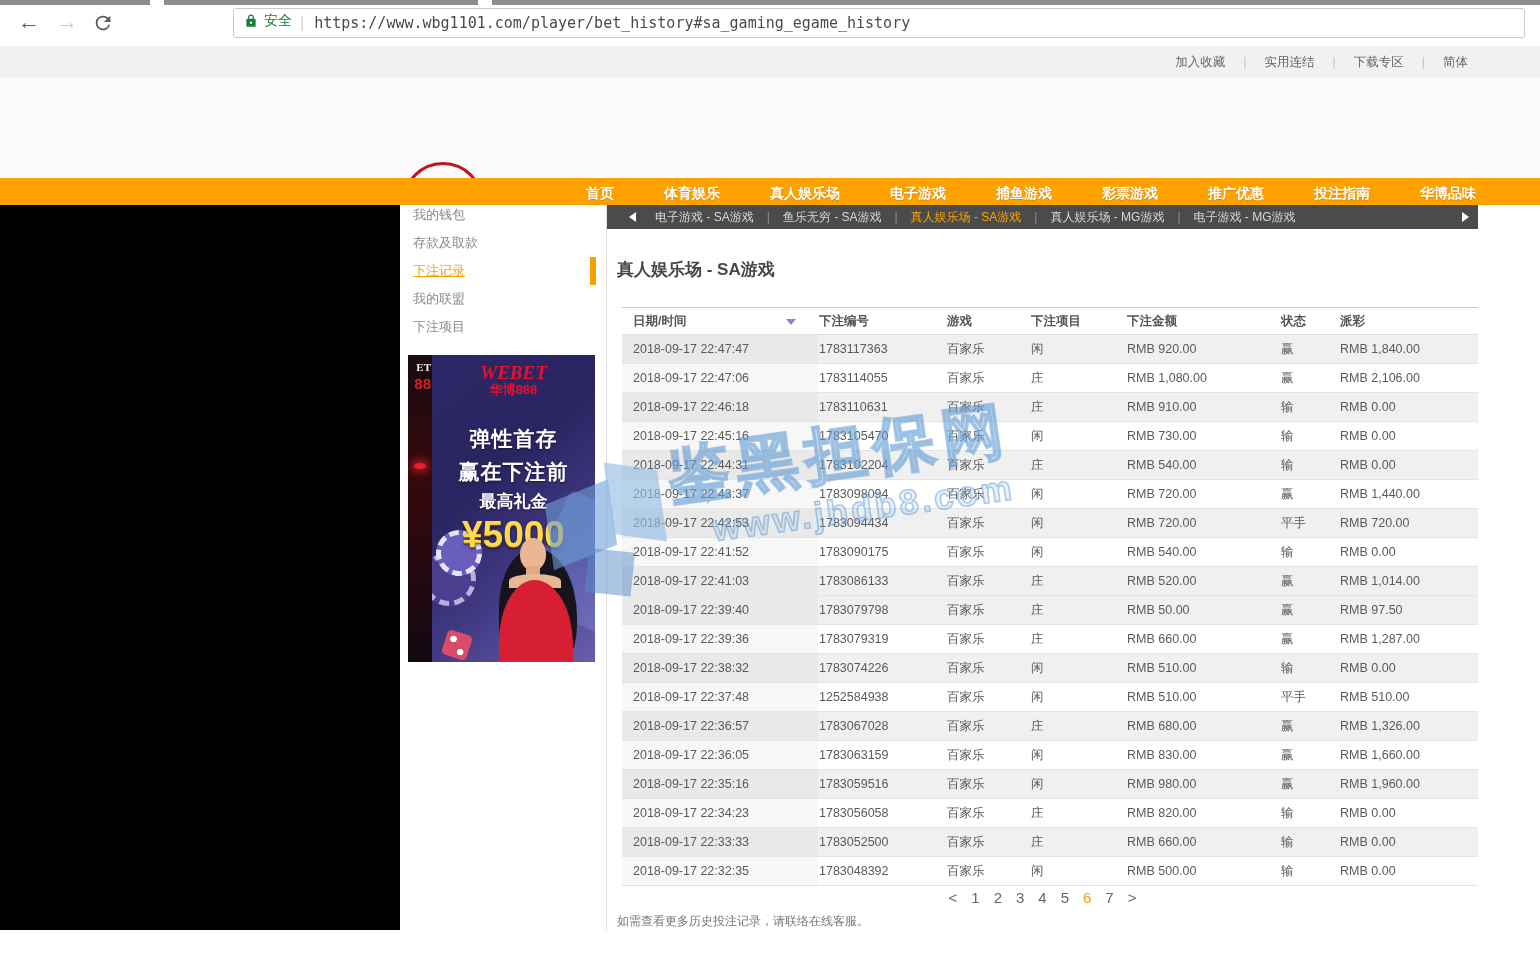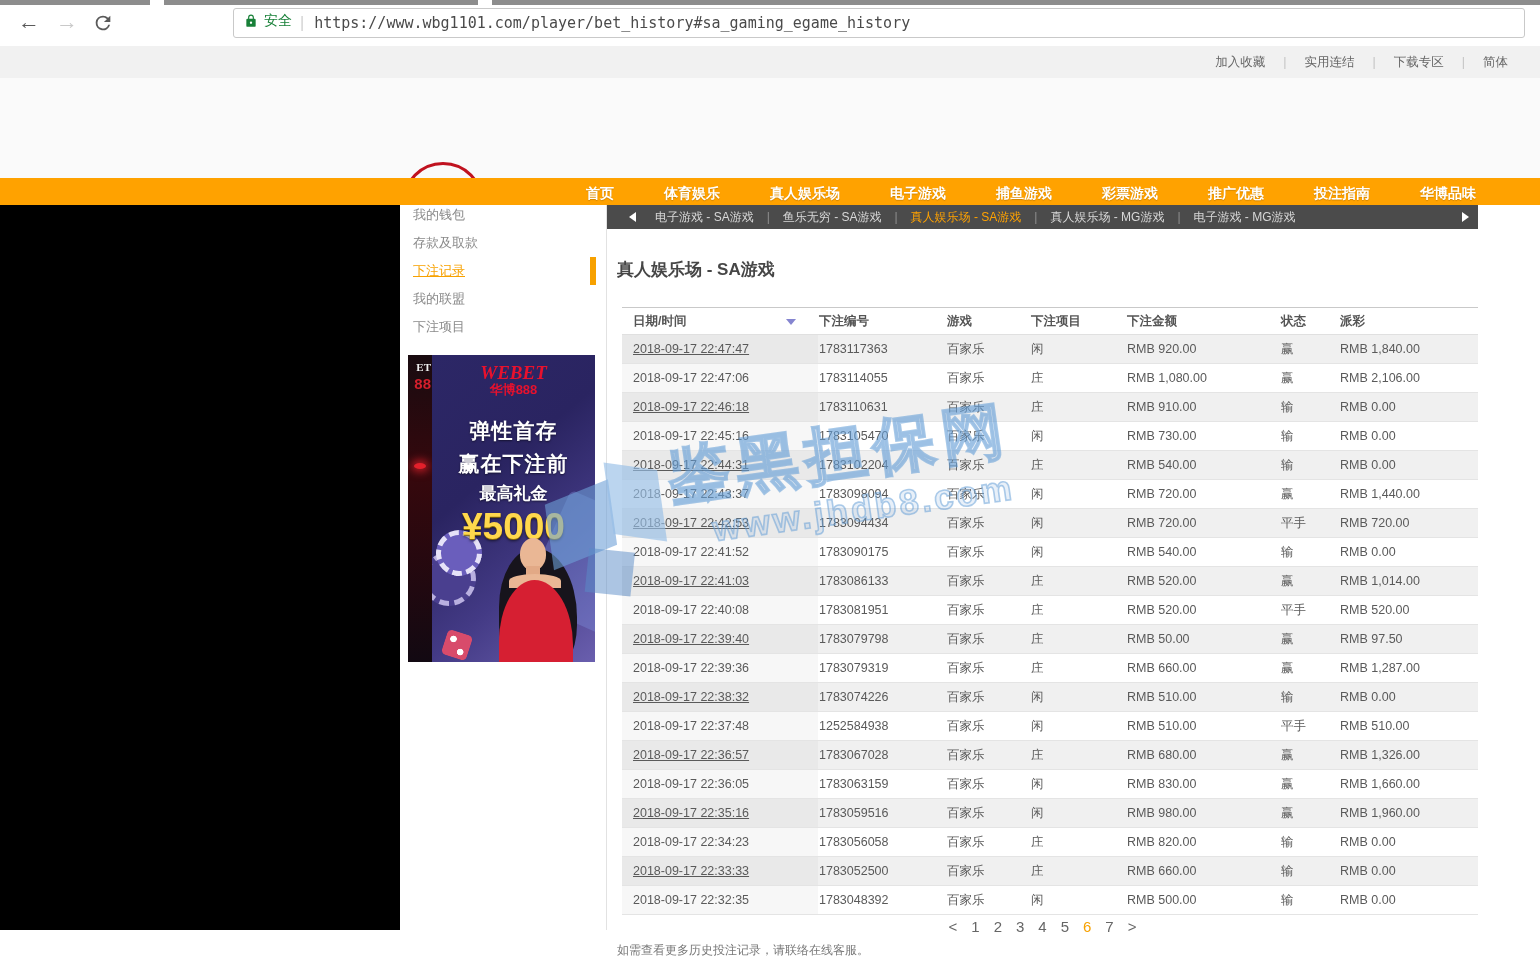--- a/index.html
+++ b/index.html
@@ -16,21 +16,21 @@
   #reload-btn{position:absolute;left:92px;top:12px;width:22px;height:22px;}
   #reload-btn svg{width:22px;height:22px;fill:#5a5a5a;}
   #addressbar{position:absolute;left:233px;top:8px;width:1292px;height:30px;background:#fff;border:1px solid #c9c9c9;border-radius:3px;display:flex;align-items:center;box-sizing:border-box;padding:0 10px;}
   #lock-icon svg{width:14px;height:14px;fill:#188038;}
   #secure-label{color:#188038;font-size:14px;margin:0 8px 4px 6px;}
   .addr-sep{color:#d0d0d0;font-size:16px;margin-right:10px;}
   #url-text{color:#4a4a4a;font-size:15px;font-family:"DejaVu Sans Mono","Liberation Mono",monospace;letter-spacing:0;white-space:nowrap;}
 
   
   #linksbar{position:absolute;left:0;top:46px;width:1540px;height:32px;background:#f1f1f1;}
-  #linksbar .inner{height:32px;display:flex;align-items:center;justify-content:flex-end;padding-right:32px;}
+  #linksbar .inner{height:32px;display:flex;align-items:center;justify-content:flex-end;padding-right:72px;}
   #linksbar a{color:#666;font-size:12.5px;text-decoration:none;cursor:pointer;}
   #linksbar a:not(:last-child)::after{content:"|";color:#c4c4c4;margin:0 18px;}
 
   
   #siteheader{position:absolute;left:0;top:78px;width:1540px;height:100px;background:#fafafa;}
   #logo{position:absolute;left:402px;top:82px;width:340px;height:88px;cursor:pointer;}
   #logo-circle{position:absolute;left:0;top:2px;width:82px;height:82px;border:3px solid #c0121f;border-radius:50%;box-sizing:border-box;}
   #logo-webet{position:absolute;left:14px;top:18px;font-family:"Liberation Serif","DejaVu Serif",serif;font-style:italic;font-weight:bold;font-size:26px;color:#c0121f;letter-spacing:1px;}
   #logo-888{position:absolute;left:10px;top:48px;font-weight:bold;font-size:16px;color:#c0121f;}
   #logo-name{position:absolute;left:112px;top:14px;font-family:"Liberation Serif","DejaVu Serif",serif;font-weight:bold;font-size:46px;color:#c0121f;letter-spacing:8px;}
@@ -65,21 +65,21 @@
   #banner-prev{width:24px;height:100%;background:linear-gradient(#190b10,#36080d 40%,#120912);position:relative;overflow:hidden;flex:none;}
   #banner-prev .bp-et{position:absolute;right:1px;top:6px;color:#eee;font-family:"Liberation Serif",serif;font-weight:bold;font-size:11px;}
   #banner-prev .bp-88{position:absolute;right:1px;top:20px;color:#d41f2c;font-weight:bold;font-size:15px;}
   #banner-prev .bp-eye{position:absolute;left:6px;top:108px;width:12px;height:6px;background:#e3202b;border-radius:50%;box-shadow:0 0 8px 3px rgba(227,32,43,.8);}
   #banner-main{flex:1;position:relative;background:linear-gradient(140deg,#2c2766 0%,#2a2461 38%,#433a85 68%,#6a5fae 100%);overflow:hidden;}
   .b-card{position:absolute;right:-34px;bottom:40px;width:86px;height:120px;background:rgba(130,150,225,.35);transform:rotate(24deg);border-radius:6px;}
   .b-logo{position:relative;text-align:center;margin-top:8px;z-index:3;}
   .b-logo .w{font-family:"Liberation Serif",serif;font-style:italic;font-weight:bold;font-size:19px;color:#e8112d;line-height:20px;}
   .b-logo .s{font-weight:bold;font-size:13px;color:#e8112d;line-height:14px;}
   .b-line{position:relative;text-align:center;color:#fff;font-weight:bold;z-index:3;text-shadow:0 1px 2px rgba(0,0,0,.5);}
-  #b-line1{font-size:21px;margin-top:20px;letter-spacing:1px;}
+  #b-line1{font-size:21px;margin-top:28px;letter-spacing:1px;}
   #b-line2{font-size:21px;margin-top:5px;letter-spacing:1px;}
   #b-line3{font-size:17px;margin-top:4px;}
   #b-amount{position:relative;text-align:center;font-family:Liberation Sans, sans-serif;font-weight:bold;font-size:37px;color:#ffd84d;z-index:3;margin-top:1px;text-shadow:0 1px 0 #8a6a00,0 2px 3px rgba(0,0,0,.6);}
   .b-chip{position:absolute;left:4px;bottom:86px;width:46px;height:46px;border-radius:50%;background:#6a5ebc;border:5px dashed #e6e2f8;box-sizing:border-box;transform:rotate(12deg);z-index:2;}
   .b-chip2{position:absolute;left:-10px;bottom:56px;width:54px;height:54px;border-radius:50%;background:#4a3f8f;border:5px dashed #b9b0e0;box-sizing:border-box;z-index:1;}
   .b-hair{position:absolute;right:18px;bottom:-14px;width:78px;height:128px;background:#17141c;border-radius:46% 54% 40% 40%;z-index:4;}
   .b-head{position:absolute;right:49px;bottom:92px;width:26px;height:32px;background:#eab795;border-radius:50% 50% 46% 46%;z-index:5;}
   .b-neck{position:absolute;right:55px;bottom:80px;width:14px;height:16px;background:#e2a986;z-index:5;}
   .b-dress{position:absolute;right:22px;bottom:-6px;width:74px;height:88px;background:#d61f32;border-radius:48% 52% 0 0/70% 74% 0 0;z-index:6;}
   .b-shoulder{position:absolute;right:34px;bottom:74px;width:52px;height:14px;background:#eab795;border-radius:50% 50% 0 0;z-index:5;}
@@ -98,21 +98,21 @@
 
   #page-title{margin:29px 0 0 10px;font-size:17px;font-weight:bold;color:#464646;}
 
   #bet-table{margin:26px 0 0 15px;border-collapse:collapse;table-layout:fixed;width:856px;font-size:12.5px;}
   #bet-table th,#bet-table td{box-sizing:border-box;text-align:left;font-weight:normal;overflow:hidden;white-space:nowrap;}
   #bet-table thead tr{height:27px;border-top:1px solid #c9c9c9;border-bottom:1px solid #e0e0e0;}
   #bet-table th{color:#555;font-weight:bold;position:relative;cursor:pointer;}
   #bet-table tbody tr{height:29px;border-bottom:1px solid #e4e4e4;}
   #bet-table tbody tr.odd{background:#f0f0f0;}
   #bet-table tbody tr.even{background:#fff;}
-  #bet-table tbody tr.odd td.c-date{background:#e9e9e9;text-decoration:underline;}
+  #bet-table tbody tr.odd td.c-date{background:#e9e9e9;}
   #bet-table tbody tr.even td.c-date{background:#f7f7f7;}
   #bet-table td{color:#5a5a5a;}
   .c-date{width:196px;padding-left:11px;}
   .c-bet{width:128px;}
   .c-game{width:84px;}
   .c-item{width:96px;}
   .c-amt{width:154px;}
   .c-status{width:59px;}
   .c-pay{width:139px;}
   #sort-arrow{position:absolute;right:22px;top:11px;width:0;height:0;border-left:5px solid transparent;border-right:5px solid transparent;border-top:6px solid #8585d0;}
@@ -364,29 +364,20 @@
           <tr class="odd">
             <td class="c-date">2018-09-17 22:41:03</td>
             <td class="c-bet">1783086133</td>
             <td class="c-game">百家乐</td>
             <td class="c-item">庄</td>
             <td class="c-amt">RMB 520.00</td>
             <td class="c-status">赢</td>
             <td class="c-pay">RMB 1,014.00</td>
           </tr>
 
-          <tr class="even">
-            <td class="c-date">2018-09-17 22:40:08</td>
-            <td class="c-bet">1783081951</td>
-            <td class="c-game">百家乐</td>
-            <td class="c-item">庄</td>
-            <td class="c-amt">RMB 520.00</td>
-            <td class="c-status">平手</td>
-            <td class="c-pay">RMB 520.00</td>
-          </tr>
 
           <tr class="odd">
             <td class="c-date">2018-09-17 22:39:40</td>
             <td class="c-bet">1783079798</td>
             <td class="c-game">百家乐</td>
             <td class="c-item">庄</td>
             <td class="c-amt">RMB 50.00</td>
             <td class="c-status">赢</td>
             <td class="c-pay">RMB 97.50</td>
           </tr>

